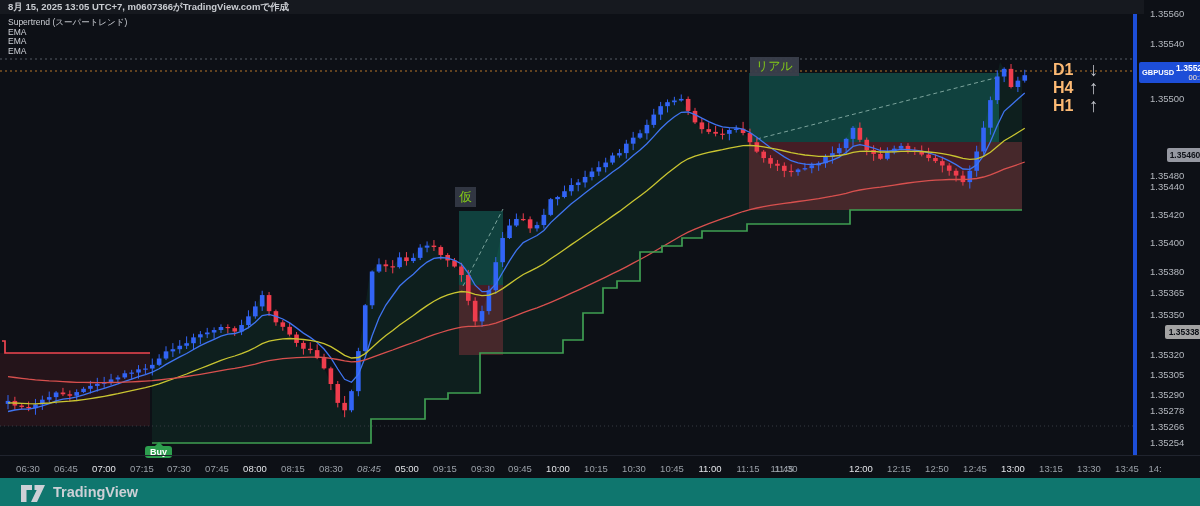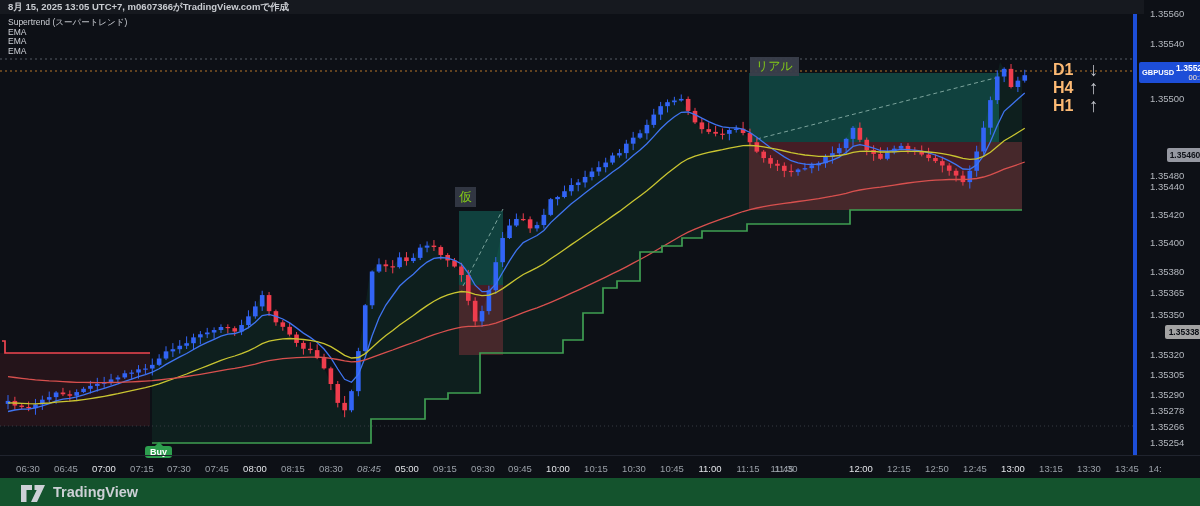--- a/index.html
+++ b/index.html
@@ -27,21 +27,21 @@
   .mtf .row{display:flex;align-items:center;height:18px;}
   .mtf .tf{width:36px;color:#fdba74;font-size:16px;font-weight:bold;}
   .mtf .ar{color:#bcbfc6;font-size:19px;line-height:18px;}
   .anno{position:absolute;color:#84cc16;}
   .anno-kari{left:455px;top:187px;background:rgba(52,57,69,.95);font-size:13px;padding:1px 4px;}
   .anno-real{left:750px;top:57px;background:rgba(58,63,75,.95);font-size:12px;padding:1px 6px;}
   .anno-buy{left:145px;top:446px;background:#2d9e4e;color:#fff;font-size:9px;font-weight:bold;
             padding:1px 5px;border-radius:3px;}
   .anno-buy::before{content:"";position:absolute;left:50%;top:-4px;margin-left:-4px;
             border-left:4px solid transparent;border-right:4px solid transparent;border-bottom:4px solid #2d9e4e;}
-  .bottombar{position:absolute;left:0;top:478px;width:1200px;height:28px;background:#14532d;
+  .bottombar{position:absolute;left:0;top:478px;width:1200px;height:28px;background:#0f766e;
              display:flex;align-items:center;}
   .brand{display:flex;align-items:center;margin-left:20px;cursor:pointer;}
   .brand-text{color:#cdd0d6;font-size:14.5px;font-weight:bold;margin-left:7px;}
 </style>
 </head>
 <body>
 
 <div class="app">
 
   <div class="topbar">

